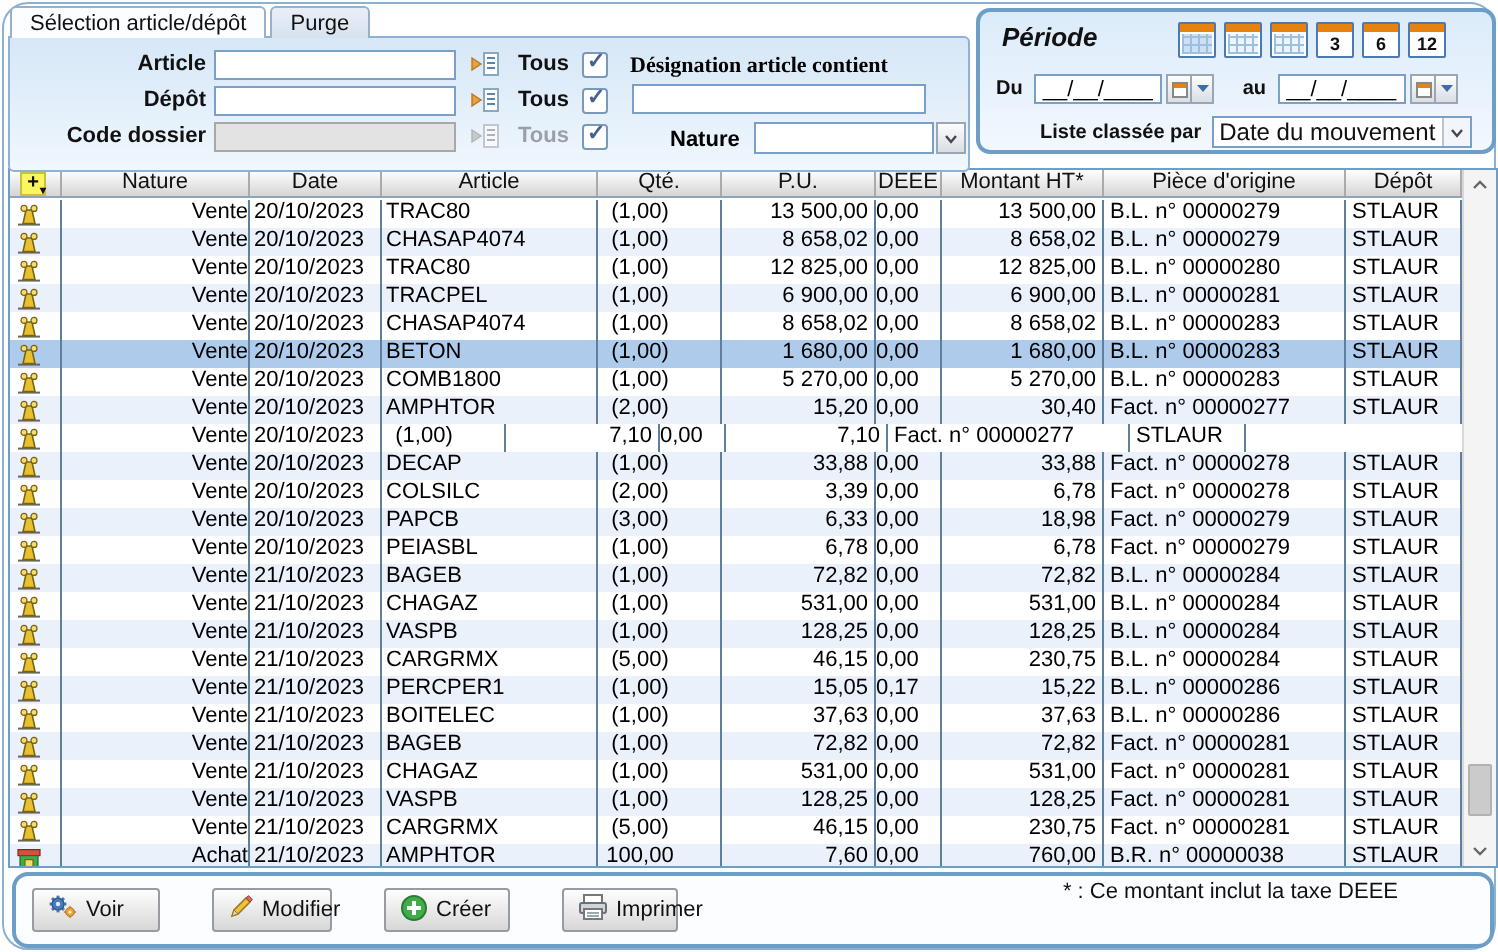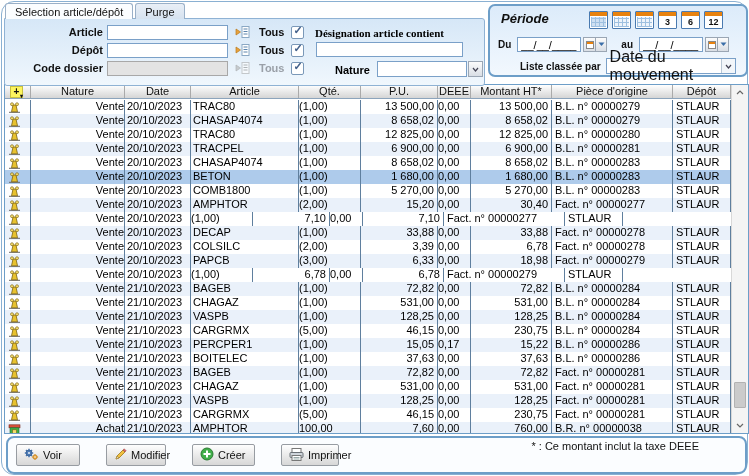--- a/index.html
+++ b/index.html
@@ -81,21 +81,21 @@
   .datepick{ display:flex; margin-left:2px; cursor:pointer; }
   .dp-cal{ width:13px; height:15px; border:1px solid #9aa6b4; background:linear-gradient(#fcfcfc,#d9dee5);
     display:flex; align-items:center; justify-content:center; }
   .dp-cal .mini{ width:8px; height:8px; background:#fff; border:1px solid #888;
     background-image:linear-gradient(#e8820e 0 2px, transparent 2px); }
   .dp-arrow{ width:11px; height:15px; border:1px solid #9aa6b4; border-left:none;
     background:linear-gradient(#fcfcfc,#d9dee5); display:flex; align-items:center; justify-content:center;}
   .p-sortrow{ position:absolute; left:30px; top:52px; display:flex; align-items:center; }
   .sort-select{ margin-left:5px; width:130px; height:16px; border:1px solid #7aa0c8; background:#fff;
     display:flex; align-items:center; cursor:pointer; }
-  .sort-value{ flex:1; font-size:16px; padding-left:3px; color:#111; }
+  .sort-value{ flex:1; font-size:12px; padding-left:3px; color:#111; }
   .sort-chevron{ width:14px; height:100%; border-left:1px solid #b8c6d4;
     display:flex; align-items:center; justify-content:center; background:#f2f6fa;}
   
   .table-wrap{
     position:absolute; left:2px; top:82px; width:745px; height:350px;
     border:1px solid #6d9ec8; background:#fff; overflow:hidden;
   }
   .thead{ display:flex; height:14px; border-bottom:1px solid #8ca4bc; }
   .th{
     background:linear-gradient(#ffffff,#d5d5d5); border-right:1px solid #aaaaaa;
@@ -112,21 +112,21 @@
   .trow.alt{ background:#eaf1fa; }
   .trow.selected{ background:#aecbeb; }
   .tc{
     border-right:1px solid #5f7f9e; font-size:11px; line-height:13px; color:#000;
     overflow:hidden; white-space:nowrap;
   }
   .c-icon{ width:26px; display:flex; align-items:center; padding-left:3px; }
   .c-nature{ width:94px; padding-left:16px;text-align:right; }
   .c-date{ width:66px; padding-left:2px; }
   .c-article{ width:108px; padding-left:2px; }
-  .c-qte{ width:62px; text-align:left; padding-right:19px; }
+  .c-qte{ width:62px; text-align:center; padding-right:19px; }
   .c-pu{ width:77px; text-align:right; padding-right:3px; }
   .c-deee{ width:33px; text-align:right; padding-right:16px; }
   .c-montant{ width:81px; text-align:right; padding-right:3px; }
   .c-piece{ width:121px; padding-left:3px; }
   .c-depot{ width:58px; padding-left:3px; }
   .th.c-nature,.th.c-date,.th.c-article,.th.c-qte,.th.c-pu,.th.c-deee,.th.c-montant,.th.c-piece,.th.c-depot{ padding:0; text-align:center; }
   
   .vscroll{ position:absolute; right:0; top:0; width:17px; height:100%;
     background:#f4f4f4; border-left:1px solid #d8d8d8; }
   .vs-btn{ height:15px; display:flex; align-items:center; justify-content:center; cursor:pointer; }
@@ -537,20 +537,21 @@
           <div class="tc c-icon">
             <svg width="13" height="11" viewBox="0 0 13 11">
               <path d="M1 10.3 h11" stroke="#666" stroke-width="1"></path>
               <path d="M3.5 9.8 L5 3 H8 L9.5 9.8 Z" fill="#e8c22e" stroke="#7a6210" stroke-width="0.8"></path>
               <circle cx="4" cy="2.2" r="1.5" fill="#f4dc6e" stroke="#7a6210" stroke-width="0.6"></circle>
               <circle cx="9" cy="2.2" r="1.5" fill="#f4dc6e" stroke="#7a6210" stroke-width="0.6"></circle>
             </svg>
           </div>
           <div class="tc c-nature">Vente</div>
           <div class="tc c-date">20/10/2023</div>
+          <div class="tc c-article">PEIASBL</div>
           <div class="tc c-qte">(1,00)</div>
           <div class="tc c-pu">6,78</div>
           <div class="tc c-deee">0,00</div>
           <div class="tc c-montant">6,78</div>
           <div class="tc c-piece">Fact. n° 00000279</div>
           <div class="tc c-depot">STLAUR</div>
         </div>
         <div class="trow alt">
           <div class="tc c-icon">
             <svg width="13" height="11" viewBox="0 0 13 11">

